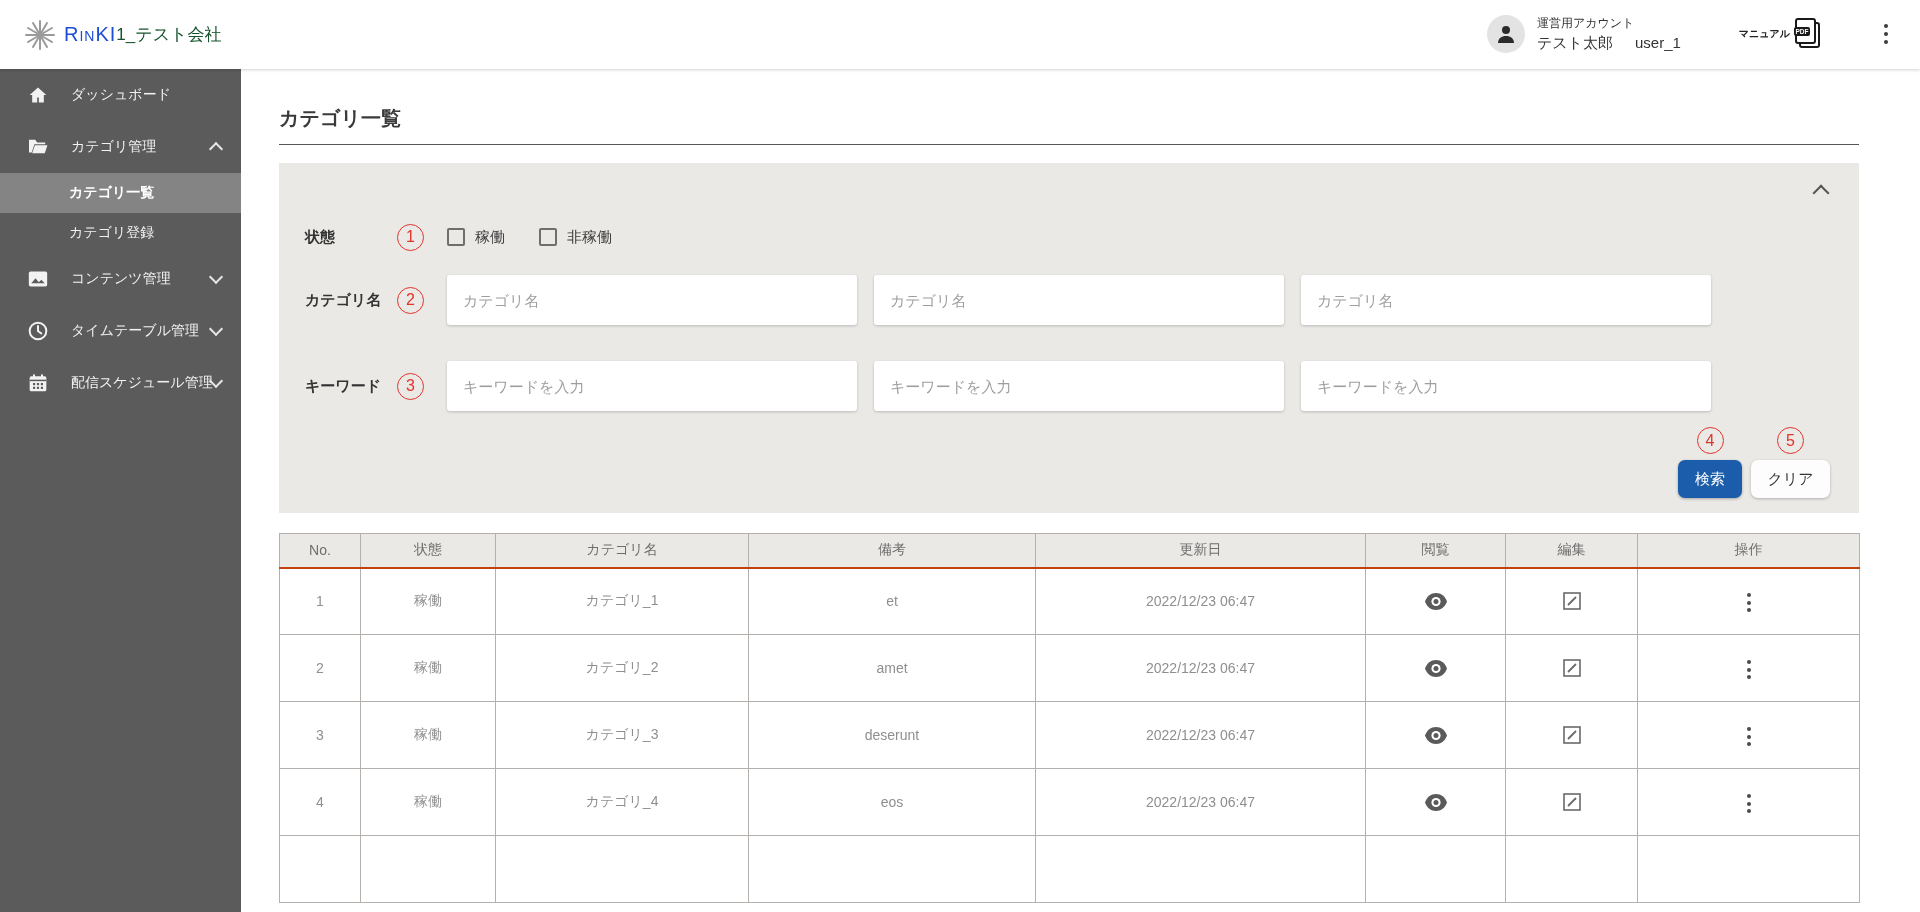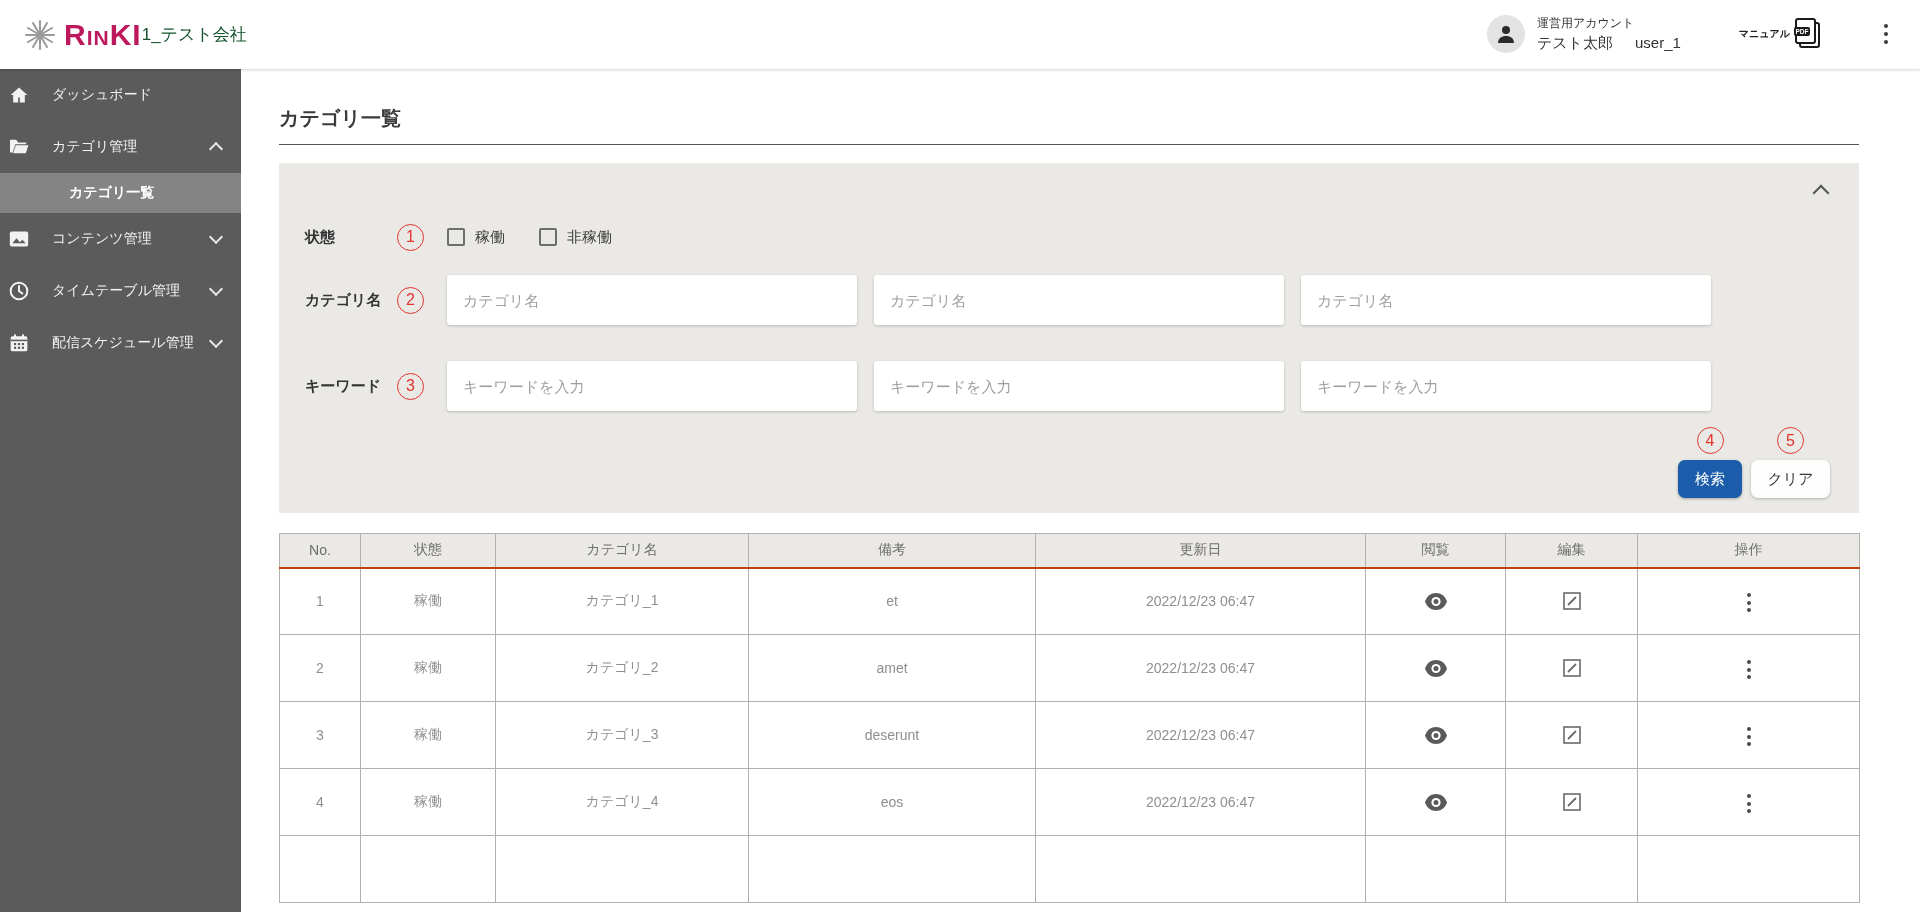--- a/index.html
+++ b/index.html
@@ -4,37 +4,37 @@
 <style>
   * { margin:0; padding:0; box-sizing:border-box; }
   html,body { width:1920px; height:912px; overflow:hidden; background:#fff;
     font-family:"Liberation Sans","DejaVu Sans",sans-serif; }
 
   
   .header { position:fixed; top:0; left:0; width:1920px; height:69px; background:#fff;
     display:flex; align-items:center; z-index:20; box-shadow:0 1px 3px rgba(0,0,0,.18); }
   .logo-wrap { display:flex; align-items:center; margin-left:22px; }
   .logo-flower { width:36px; height:36px; margin-right:6px; }
-  .logo-text { font-variant:small-caps; font-size:30px; letter-spacing:1px; color:#be185d; font-weight:700; }
+  .logo-text { font-variant:small-caps; font-size:20px; letter-spacing:1px; color:#1d4ed8; font-weight:400; }
   .company-name { font-size:17px; font-weight:normal; color:#14532d; }
   .header-right { margin-left:auto; display:flex; align-items:center; margin-right:26px; }
   .avatar { width:38px; height:38px; border-radius:50%; background:#e3e3e3; display:flex;
     align-items:center; justify-content:center; overflow:hidden; }
   .account-block { margin-left:12px; line-height:1.45; }
   .account-type { font-size:12px; color:#333; }
   .account-row { font-size:15px; color:#333; display:flex; gap:22px; }
   .manual-block { margin-left:58px; display:flex; flex-direction:row; align-items:center; cursor:pointer; }
   .manual-label { font-size:10px; font-weight:bold; color:#222; margin-bottom:1px; }
   .kebab { margin-left:52px; display:flex; flex-direction:column; gap:4px; padding:6px; cursor:pointer; }
   .kebab i { width:4px; height:4px; border-radius:50%; background:#3c3c3c; }
 
   
   .sidebar { position:fixed; top:69px; left:0; width:241px; height:843px; background:#5b5b5b; z-index:10; }
   .side-item { display:flex; align-items:center; height:52px; color:#f2f2f2; font-size:14px;
-    padding-left:8px; cursor:pointer; position:relative;text-align:center; }
+    padding-left:27px; cursor:pointer; position:relative;text-align:center; }
   .side-item .s-icon { width:22px; height:22px; margin-right:22px; display:flex; align-items:center; justify-content:center; }
   .chev { position:absolute; right:20px; width:10px; height:10px; border-left:2px solid #e8e8e8;
     border-bottom:2px solid #e8e8e8; }
   .chev.up { transform:rotate(135deg); margin-top:4px; }
   .chev.down { transform:rotate(-45deg); margin-top:-4px; }
   .side-child { display:flex; align-items:center; height:40px; color:#f0f0f0; font-size:14px;
     padding-left:69px; cursor:pointer; }
   .side-child.selected { background:#848484; font-weight:bold; color:#fff; }
 
   
@@ -155,20 +155,23 @@
           <path d="M2 2h7l2 3h9v2H8l-3 9H2z" fill="#f2f2f2"></path>
           <path d="M8.5 8h14l-3 9H5.5z" fill="#f2f2f2"></path>
         </svg>
     </span>
     <span>カテゴリ管理</span>
     <span class="chev up"></span>
   </div>
   <div class="side-child selected">
     <span>カテゴリ一覧</span>
   </div>
+  <div class="side-child">
+    <span>カテゴリ登録</span>
+  </div>
   <div class="side-item">
     <span class="s-icon">
       <svg width="20" height="18" viewBox="0 0 24 20">
           <rect x="1" y="1" width="22" height="18" rx="2" fill="#f2f2f2"></rect>
           <path d="M4 15l5-6 4 5 3-3 4 4z" fill="#5b5b5b"></path>
         </svg>
     </span>
     <span>コンテンツ管理</span>
     <span class="chev down"></span>
   </div>

